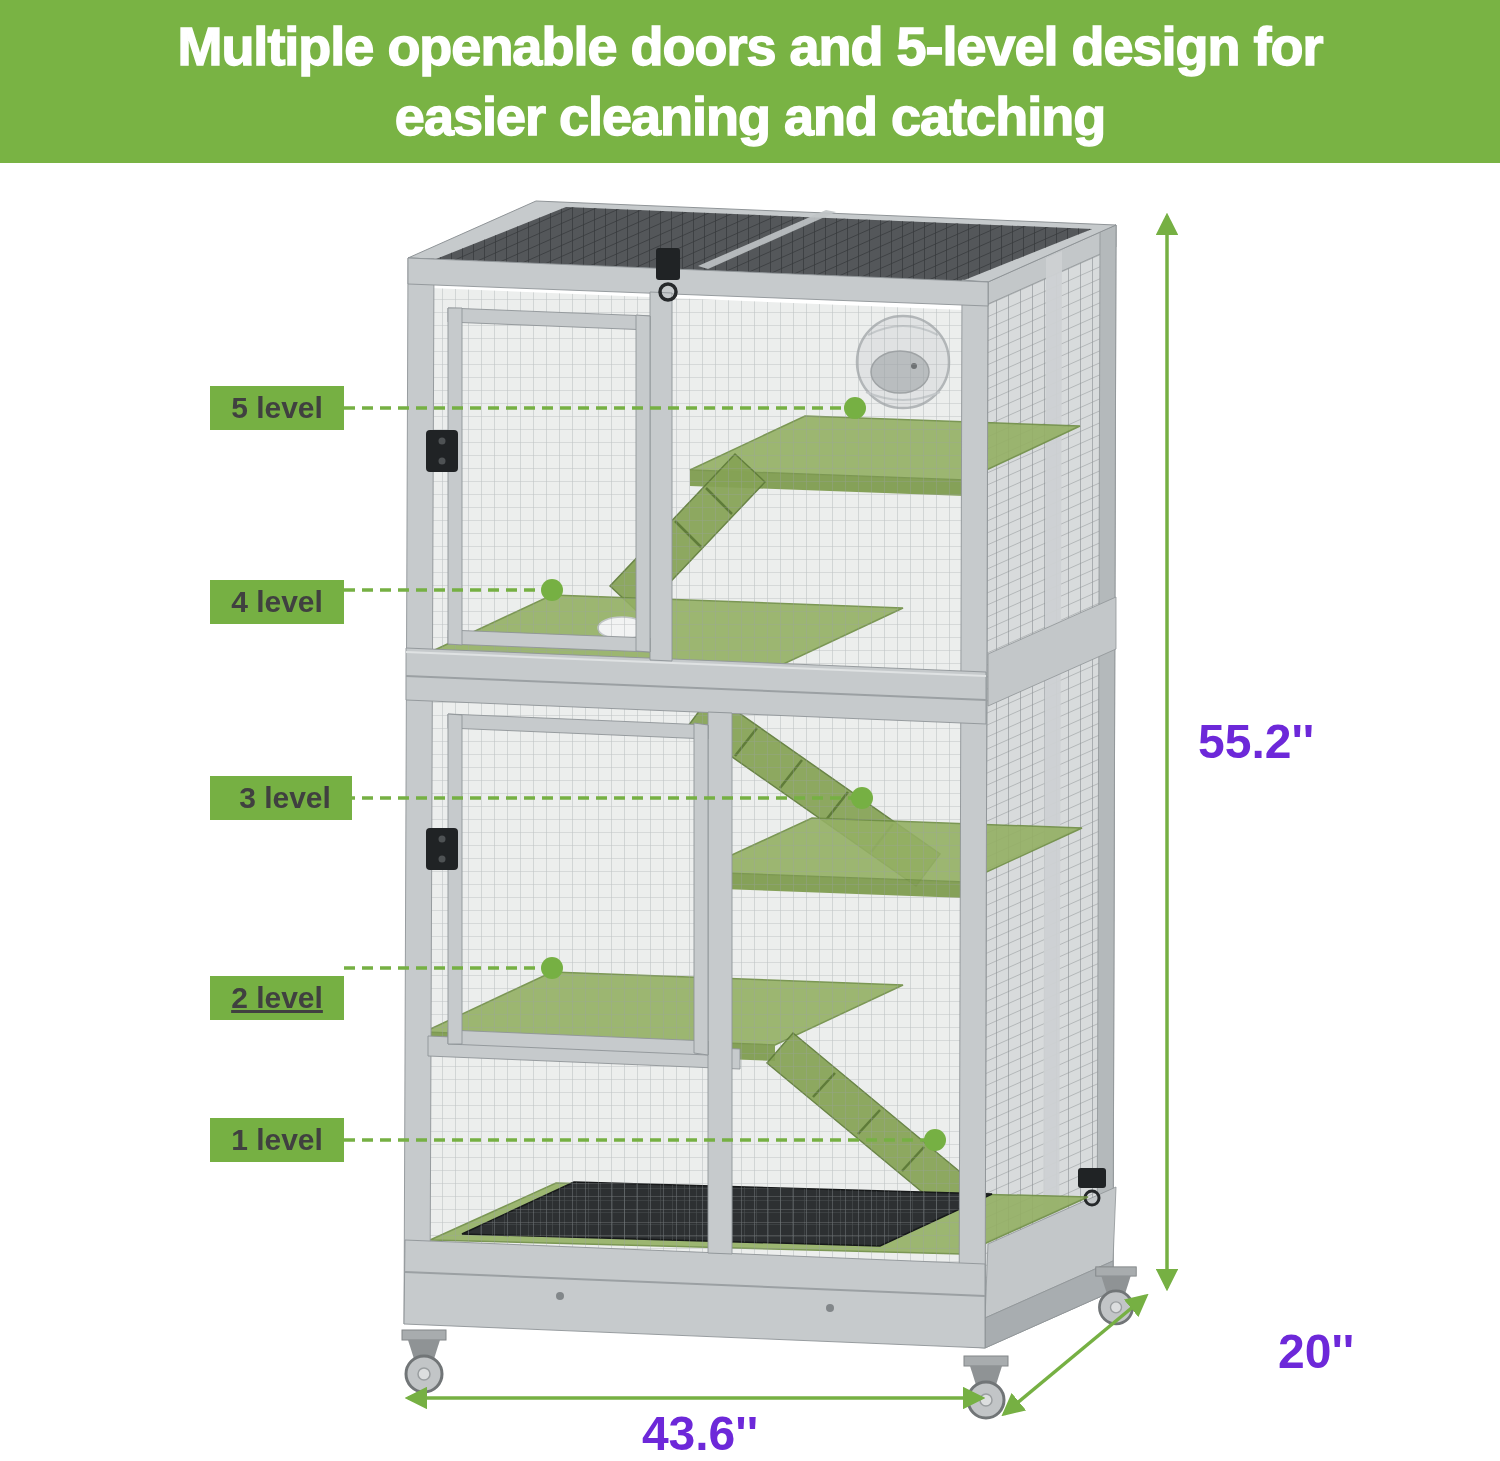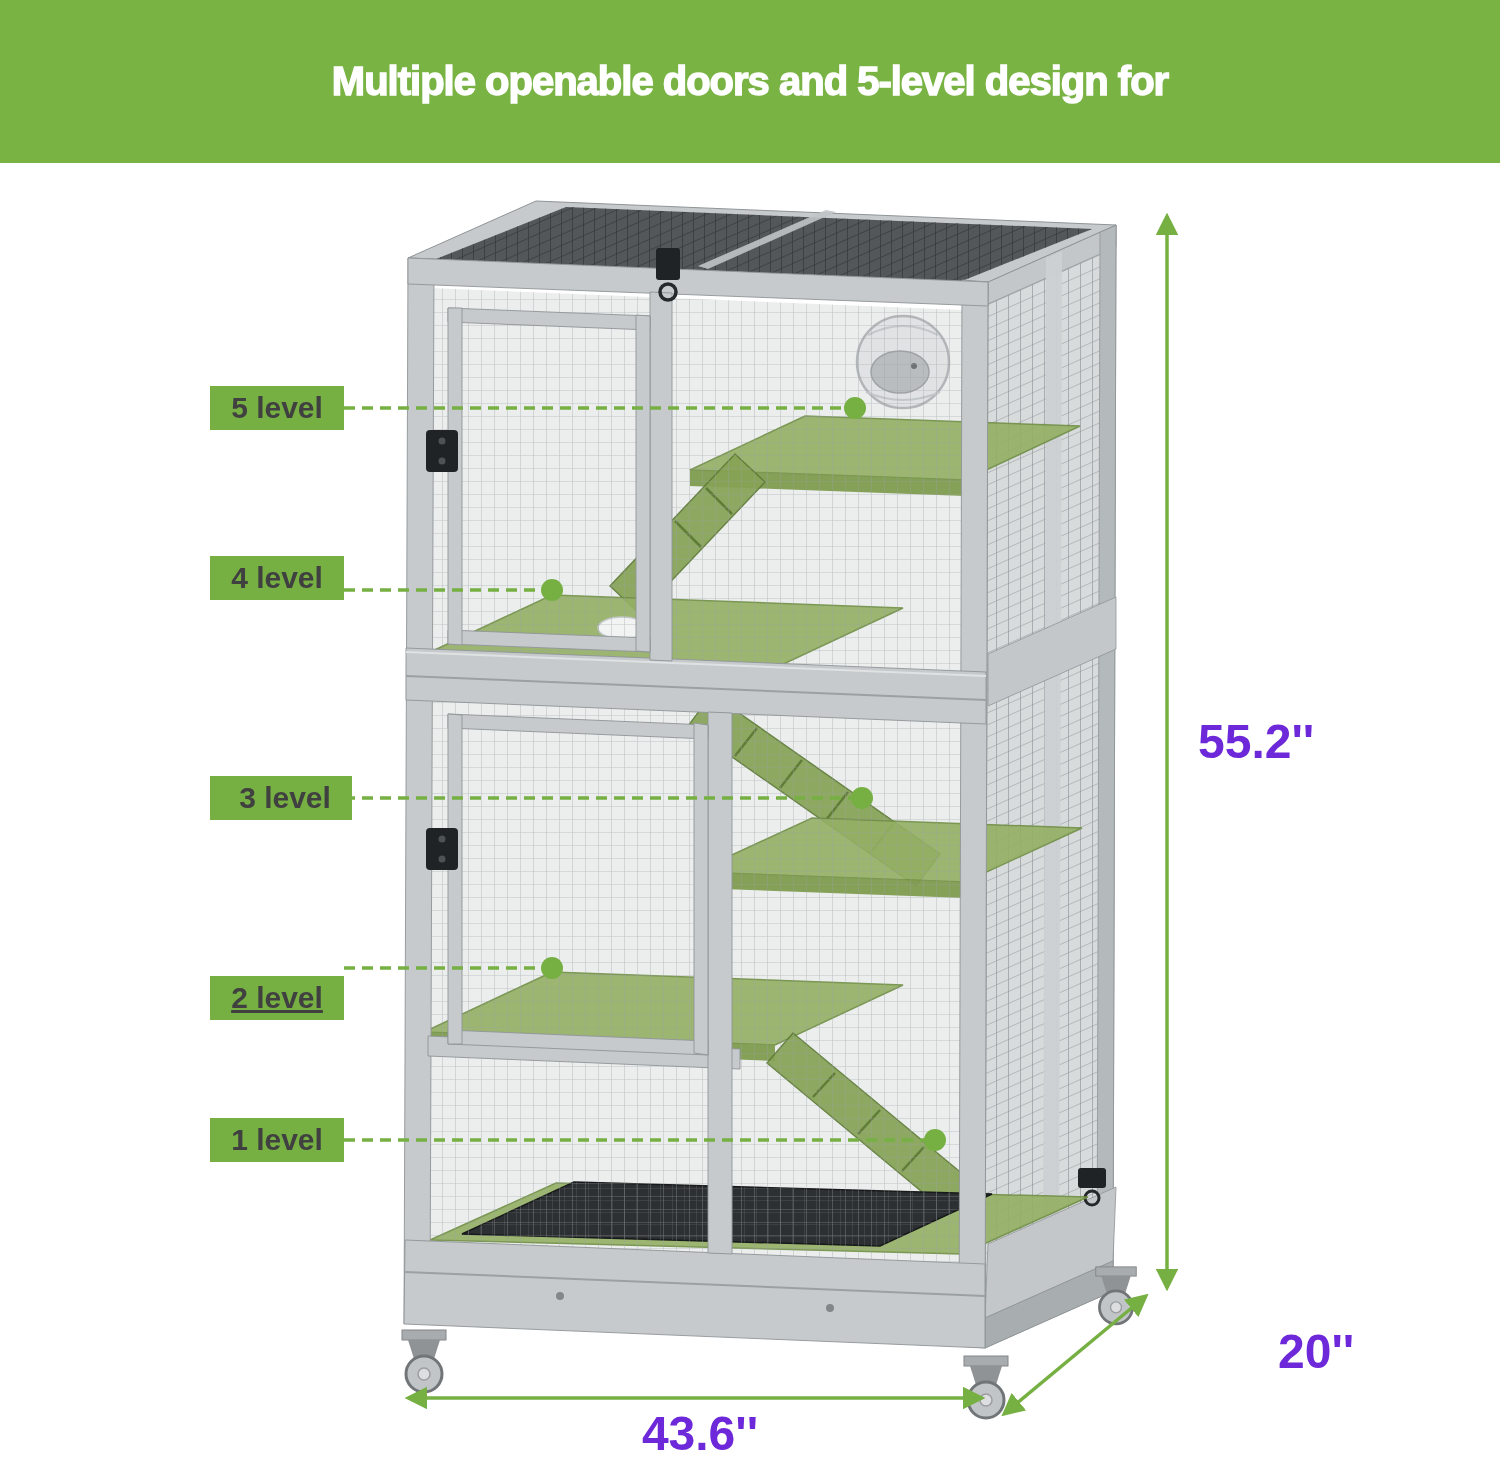--- a/index.html
+++ b/index.html
@@ -5,30 +5,30 @@
   html,body{margin:0;padding:0;background:#ffffff;}
   .canvas{
     position:relative;width:1500px;height:1461px;overflow:hidden;background:#ffffff;
     font-family:"Liberation Sans","DejaVu Sans",sans-serif;
   }
   .banner{
     position:absolute;left:0;top:0;width:1500px;height:163px;background:#79b344;
     display:flex;flex-direction:column;align-items:center;justify-content:center;z-index:3;
   }
   .banner .t{
-    color:#ffffff;font-weight:bold;font-size:40px;line-height:1.28;letter-spacing:-1px;
+    color:#ffffff;font-weight:bold;font-size:54px;line-height:1.28;letter-spacing:-1px;
     -webkit-text-stroke:1.4px #ffffff;white-space:nowrap;
   }
   .cage-svg{position:absolute;left:0;top:0;z-index:1;}
   .level-chip{
     position:absolute;left:210px;width:134px;height:44px;background:#76b043;color:#404040;
     font-size:30px;font-weight:bold;display:flex;align-items:center;justify-content:center;
     z-index:4;letter-spacing:0;
   }
-  .chip-5{top:386px;} .chip-4{top:556px;} .chip-3{top:776px;padding-left:8px;} .chip-2{top:976px;text-decoration:underline;} .chip-1{top:1118px;align-items:center;}
+  .chip-5{top:386px;} .chip-4{top:580px;} .chip-3{top:776px;padding-left:8px;} .chip-2{top:976px;text-decoration:underline;} .chip-1{top:1118px;align-items:center;}
   .dim-label{
     position:absolute;color:#6d28d9;font-size:48px;font-weight:bold;z-index:4;white-space:nowrap;
   }
   .dim-height{left:1198px;top:714px;}
   .dim-width{left:640px;top:1406px;width:120px;text-align:center;}
   .dim-depth{left:1278px;top:1324px;}
 </style>
 </head>
 <body>
 
@@ -233,20 +233,21 @@
     </g>
     <g stroke="#76b043" stroke-width="3.5" fill="none">
       <line x1="1167" y1="216" x2="1167" y2="1288" marker-start="url(#ah)" marker-end="url(#ah)"></line>
       <line x1="408" y1="1398" x2="982" y2="1398" marker-start="url(#ah)" marker-end="url(#ah)"></line>
       <line x1="1004" y1="1414" x2="1146" y2="1296" marker-start="url(#ah)" marker-end="url(#ah)"></line>
     </g>
   </svg>
 
   <header class="banner">
     <div class="t">Multiple openable doors and 5-level design for</div>
+    <div class="t">easier cleaning and catching</div>
   </header>
 
   <div class="level-chip chip-5">
     <span>5 level</span>
   </div>
   <div class="level-chip chip-4">
     <span>4 level</span>
   </div>
   <div class="level-chip chip-3">
     <span>3 level</span>

